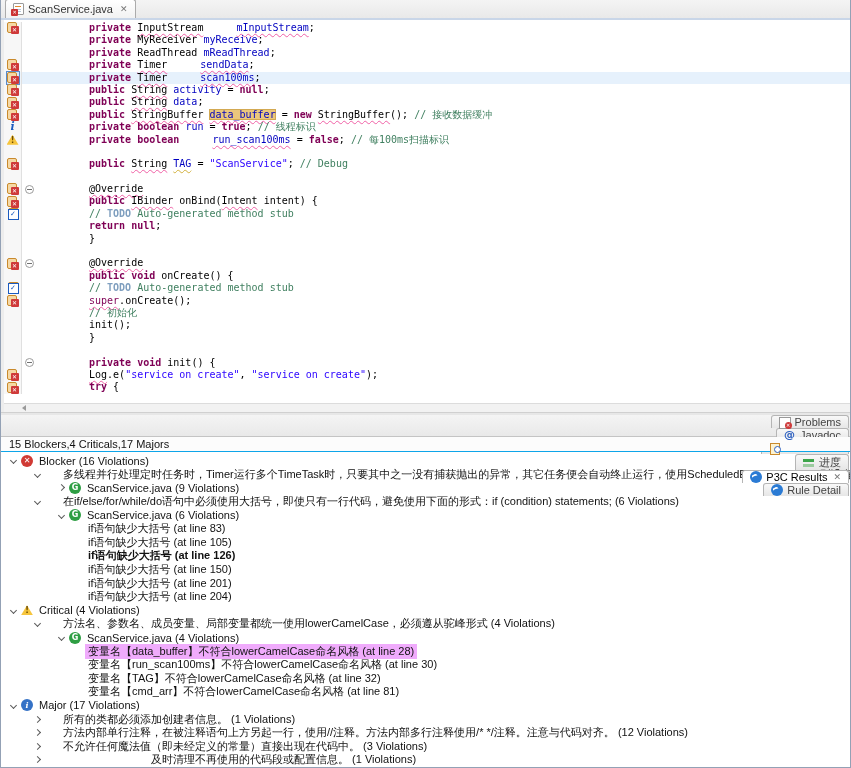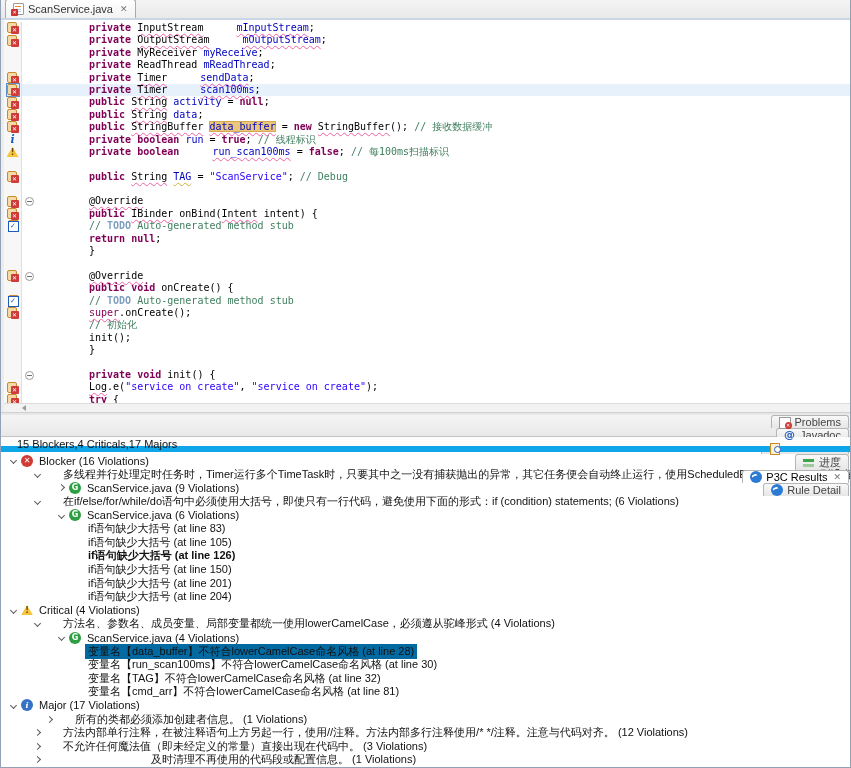--- a/index.html
+++ b/index.html
@@ -99,60 +99,59 @@
     background:#FDF3D0; border:1px solid #C98A2C; }
   .declaration-icon::after { content:""; position:absolute; right:0; bottom:1px; width:5px; height:5px;
     border:1.5px solid #2B5FC0; border-radius:50%; background:#fff; }
   .progress-icon::before { content:""; position:absolute; left:0; top:2px; width:11px; height:3px;
     background:#3DA54A; box-shadow:0 5px 0 #9BCB9F; }
   .p3c-icon::before, .rule-detail-icon::before { content:""; position:absolute; inset:0;
     background:#2B7BD4; border-radius:50%; }
   .p3c-icon::after, .rule-detail-icon::after { content:""; position:absolute; left:2px; top:3px;
     width:6px; height:4px; border-top:2px solid #fff; border-radius:50%; transform:rotate(-20deg); }
 
-  .summary { height:15px; font-size:11px; line-height:15px; padding-left:16px; color:#111;
-    background:#FCFCFC; border-bottom:6px solid #0ea5e9; }
+  .summary { height:15px; font-size:11px; line-height:15px; padding-left:8px; color:#111;
+    background:#FCFCFC; border-bottom:1px solid #0ea5e9; }
 
   #tree { flex:1; overflow:hidden; padding-top:2px; }
   .trow { height:13.6px; display:flex; align-items:center; font-size:11px; color:#111; white-space:nowrap; }
   .chev { width:16px; min-width:16px; display:flex; align-items:center; justify-content:center; }
   .chev i { width:5px; height:5px; border-right:1.3px solid #5A5A5A; border-bottom:1.3px solid #5A5A5A; display:block; }
   .chev.right i { transform:rotate(-45deg); }
   .chev.down i { transform:rotate(45deg); }
   .sicon { width:12px; height:12px; min-width:12px; margin-right:3px; border-radius:50%;
     color:#fff; font:bold 8px/12px "DejaVu Sans",sans-serif; text-align:center; display:inline-block; position:relative; }
   .blocker-icon { background:#D03A34; }
   .major-icon { background:#3572C6; font-family:"DejaVu Serif",serif; font-style:italic; }
   .java-file-icon { background:#2E9E43; }
   .critical-icon { border-radius:0; background:transparent; }
   .critical-icon::before { content:""; position:absolute; left:0; top:1px; width:12px; height:10px;
     background:#F6C53D; clip-path:polygon(50% 0,100% 100%,0 100%); }
   .critical-icon::after { content:"!"; position:absolute; left:0; top:2px; width:12px;
     color:#6B4A00; font:bold 8px/10px "DejaVu Sans",sans-serif; text-align:center; }
   .spacer { width:12px; min-width:12px; margin-right:3px; }
   .tlabel { padding:0 3px; }
-  .trow.selected .tlabel { background:#0369a1; }
+  .trow.selected .tlabel { background:#f0abfc; }
 </style>
 </head>
 <body>
 
 <div class="window">
 
   <div class="editor-tabbar">
     <div class="etab">
       <span class="file-icon"></span>
       <span>ScanService.java</span>
       <span class="tab-close">✕</span>
     </div>
   </div>
 
   <div class="editor-body">
     <div id="code-area">
         <div class="code-line"><span class="gutter"><span class="mk mk-violation"></span></span><span class="foldcol"></span><span class="codetext" style="padding-left: 52px;"><span class="tk-kw">private</span><span class="tk-pl"> </span><span class="tk-tyw">InputStream</span><span class="tk-pl"> </span><span class="tk-fdw">mInputStream</span><span class="tk-pl">;</span></span></div>
-        <div class="code-line"><span class="gutter"><span class="mk mk-violation"></span></span><span class="foldcol"></span><span class="codetext" style="padding-left: 52px;"><span class="tk-kw">private</span><span class="tk-pl"> </span><span class="tk-tyw">OutputStream</span><span class="tk-pl"> </span><span class="tk-fdw">mOutputStream</span><span class="tk-pl">;</span></span></div>
         <div class="code-line"><span class="gutter"></span><span class="foldcol"></span><span class="codetext" style="padding-left: 52px;"><span class="tk-kw">private</span><span class="tk-pl"> MyReceiver </span><span class="tk-fd">myReceive</span><span class="tk-pl">;</span></span></div>
         <div class="code-line"><span class="gutter"></span><span class="foldcol"></span><span class="codetext" style="padding-left: 52px;"><span class="tk-kw">private</span><span class="tk-pl"> ReadThread </span><span class="tk-fd">mReadThread</span><span class="tk-pl">;</span></span></div>
         <div class="code-line"><span class="gutter"><span class="mk mk-violation"></span></span><span class="foldcol"></span><span class="codetext" style="padding-left: 52px;"><span class="tk-kw">private</span><span class="tk-pl"> </span><span class="tk-tyw">Timer</span><span class="tk-pl"> </span><span class="tk-fdw">sendData</span><span class="tk-pl">;</span></span></div>
         <div class="code-line hl"><span class="gutter"><span class="mk mk-violation mk-sel"></span></span><span class="foldcol"></span><span class="codetext" style="padding-left: 52px;"><span class="tk-kw">private</span><span class="tk-pl"> </span><span class="tk-tyw">Timer</span><span class="tk-pl"> </span><span class="tk-fdw">scan100ms</span><span class="tk-pl">;</span></span></div>
         <div class="code-line"><span class="gutter"><span class="mk mk-violation"></span></span><span class="foldcol"></span><span class="codetext" style="padding-left: 52px;"><span class="tk-kw">public</span><span class="tk-pl"> </span><span class="tk-tyw">String</span><span class="tk-pl"> </span><span class="tk-fd">activity</span><span class="tk-pl"> = </span><span class="tk-kw">null</span><span class="tk-pl">;</span></span></div>
         <div class="code-line"><span class="gutter"><span class="mk mk-violation"></span></span><span class="foldcol"></span><span class="codetext" style="padding-left: 52px;"><span class="tk-kw">public</span><span class="tk-pl"> </span><span class="tk-tyw">String</span><span class="tk-pl"> </span><span class="tk-fd">data</span><span class="tk-pl">;</span></span></div>
         <div class="code-line"><span class="gutter"><span class="mk mk-violation"></span></span><span class="foldcol"></span><span class="codetext" style="padding-left: 52px;"><span class="tk-kw">public</span><span class="tk-pl"> </span><span class="tk-tyw">StringBuffer</span><span class="tk-pl"> </span><span class="tk-occ">data_buffer</span><span class="tk-pl"> = </span><span class="tk-kw">new</span><span class="tk-pl"> </span><span class="tk-tyw">StringBuffer</span><span class="tk-pl">(); </span><span class="tk-cm">// 接收数据缓冲</span></span></div>
         <div class="code-line"><span class="gutter"><span class="mk mk-info"></span></span><span class="foldcol"></span><span class="codetext" style="padding-left: 52px;"><span class="tk-kw">private</span><span class="tk-pl"> </span><span class="tk-kw">boolean</span><span class="tk-pl"> </span><span class="tk-fd">run</span><span class="tk-pl"> = </span><span class="tk-kw">true</span><span class="tk-pl">; </span><span class="tk-cm">// 线程标识</span></span></div>
         <div class="code-line"><span class="gutter"><span class="mk mk-warning"></span></span><span class="foldcol"></span><span class="codetext" style="padding-left: 52px;"><span class="tk-kw">private</span><span class="tk-pl"> </span><span class="tk-kw">boolean</span><span class="tk-pl"> </span><span class="tk-fdw">run_scan100ms</span><span class="tk-pl"> = </span><span class="tk-kw">false</span><span class="tk-pl">; </span><span class="tk-cm">// 每100ms扫描标识</span></span></div>
         <div class="code-line"><span class="gutter"></span><span class="foldcol"></span><span class="codetext" style="padding-left: 4px;"></span></div>
@@ -299,21 +298,21 @@
         <div class="trow" style="padding-left: 84px;">
           <span class="tlabel">变量名【cmd_arr】不符合lowerCamelCase命名风格 (at line 81)</span>
         </div>
         <div class="trow" style="padding-left: 4px;">
           <span class="chev down">
             <i></i>
           </span>
           <span class="sicon major-icon">i</span>
           <span class="tlabel">Major (17 Violations)</span>
         </div>
-        <div class="trow" style="padding-left: 40px;">
+        <div class="trow" style="padding-left: 28px;">
           <span class="chev right">
             <i></i>
           </span>
           <span class="spacer"></span>
           <span class="tlabel">所有的类都必须添加创建者信息。 (1 Violations)</span>
         </div>
         <div class="trow" style="padding-left: 28px;">
           <span class="chev right">
             <i></i>
           </span>

